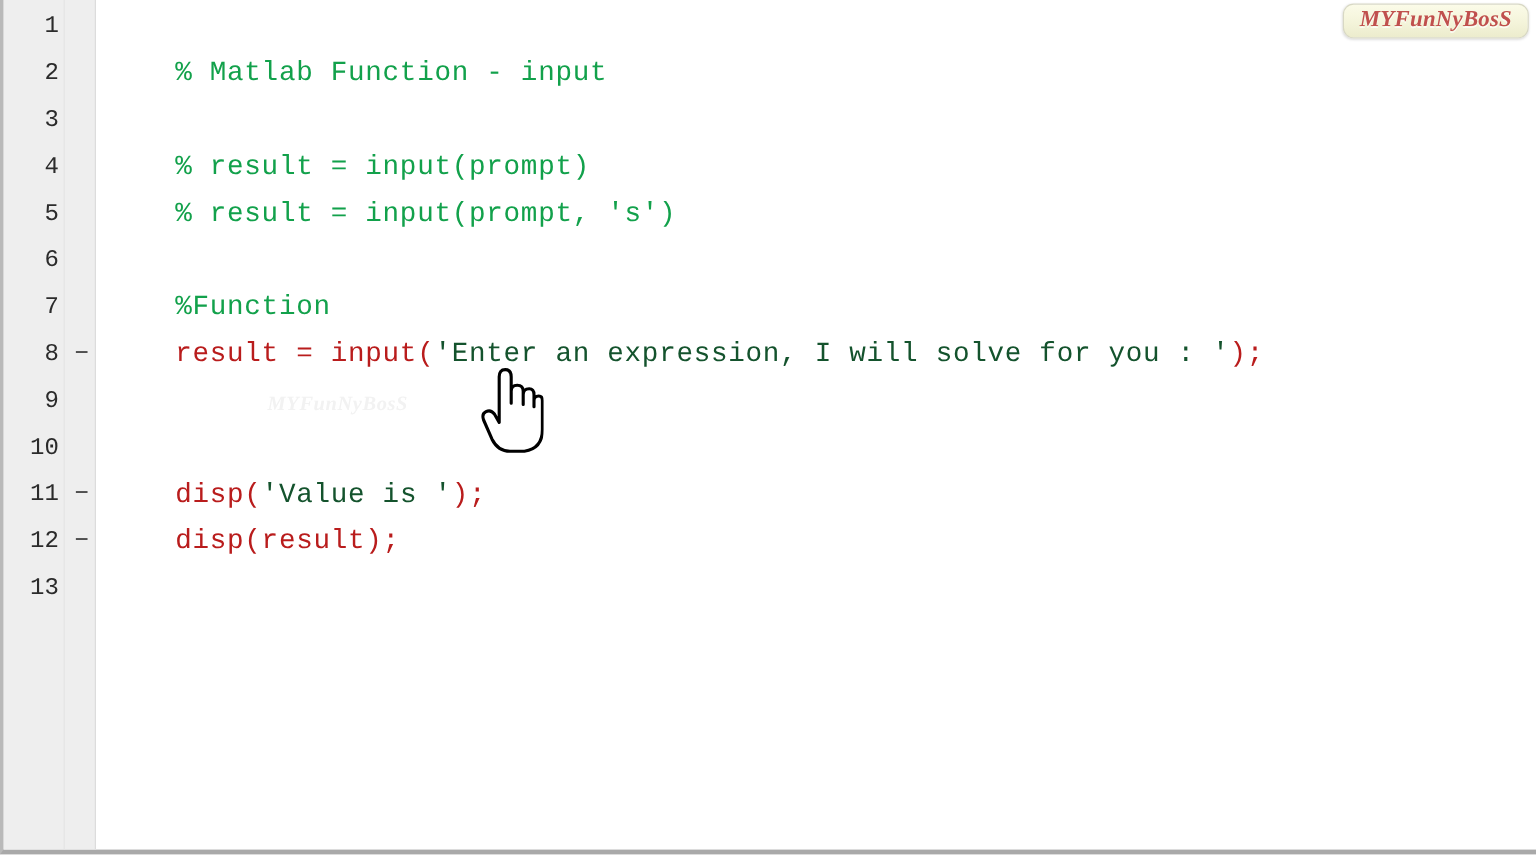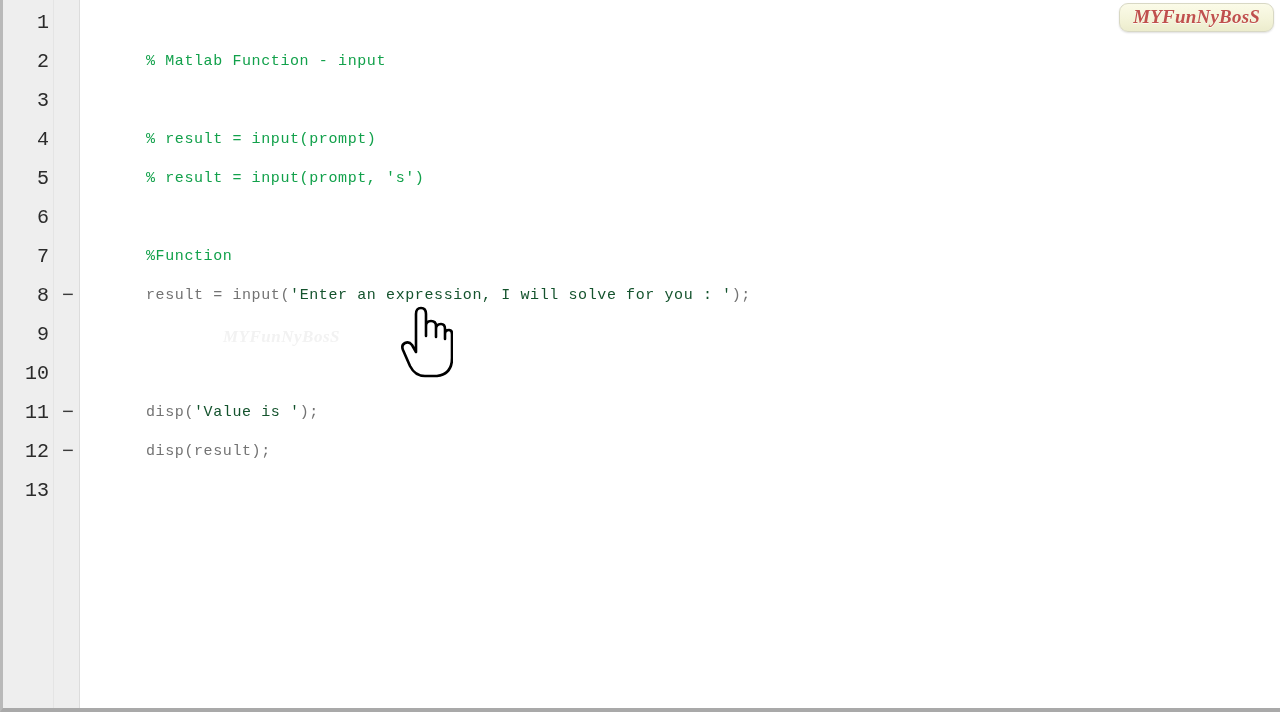--- a/index.html
+++ b/index.html
@@ -85,28 +85,28 @@
     width: 14px;
     text-align: center;
     font-family: "Liberation Mono", "DejaVu Sans Mono", monospace;
     font-size: 20px;
     color: #3a3a3a;
   }
   .code {
     position: absolute;
     left: 143px;
     font-family: "Liberation Mono", "DejaVu Sans Mono", monospace;
-    font-size: 15px;
+    font-size: 23px;
     color: #1a1a1a;
     letter-spacing: 0.6px;
     white-space: pre;
   }
   .cm { color: #12a14b; }
   .str { color: #14532d; }
-  .pl { color: #737373; }
+  .pl { color: #b91c1c; }
 
   
   .watermark {
     position: absolute;
     left: 220px;
     top: 327px;
     font-family: "Liberation Serif", serif;
     font-style: italic;
     font-weight: bold;
     font-size: 17px;

